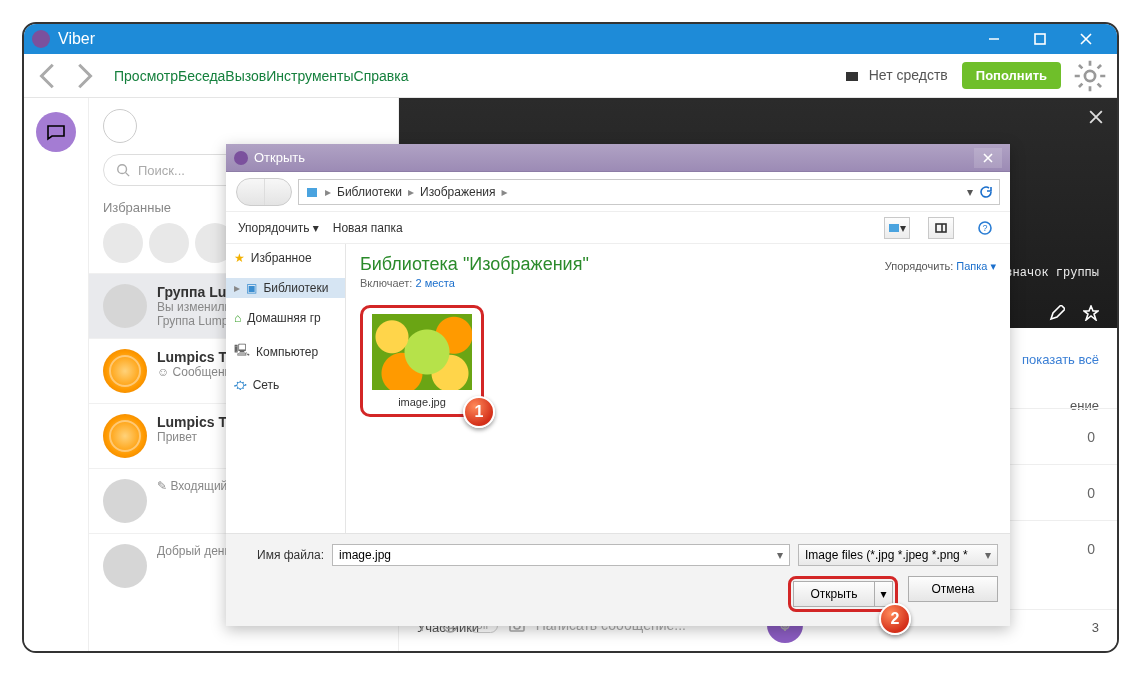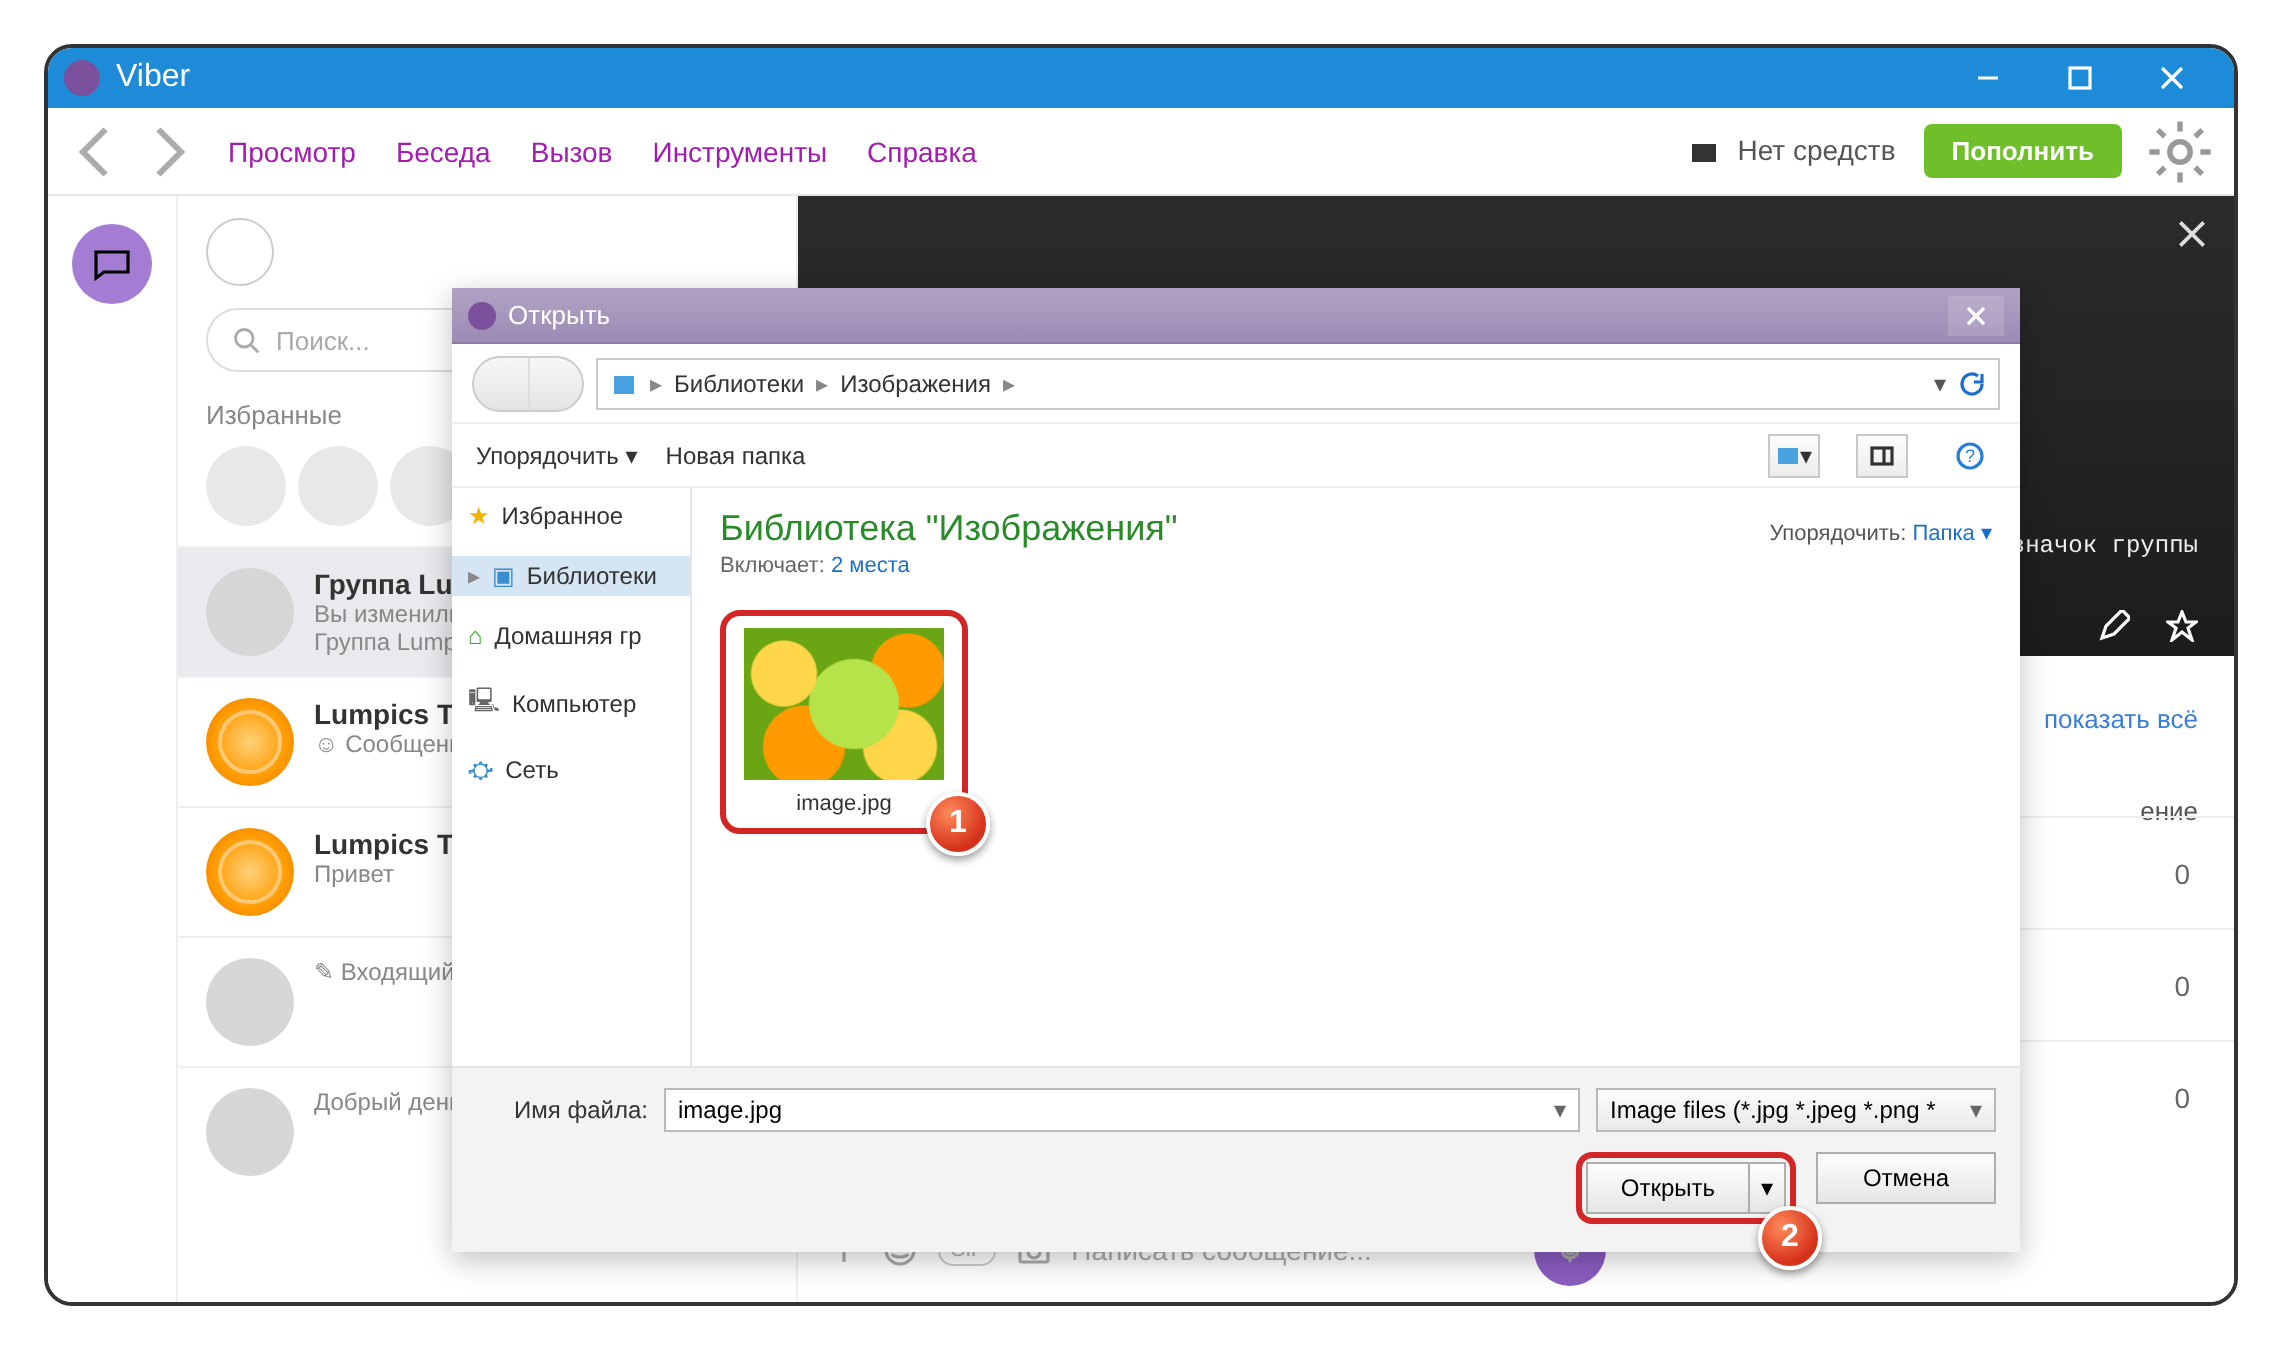--- a/index.html
+++ b/index.html
@@ -11,21 +11,21 @@
 
 .titlebar { height: 30px; background: #1e8bd8; display: flex; align-items: center; color: #fff; padding: 0 8px; }
 .titlebar .logo { width: 18px; height: 18px; border-radius: 50%; background: #7b519d; margin-right: 8px; }
 .titlebar .tspacer { flex: 1; }
 .winbtn { width: 46px; height: 30px; display: flex; align-items: center; justify-content: center; color: #fff; }
 .winbtn svg { width: 12px; height: 12px; }
 
 
 .toolbar { height: 44px; display: flex; align-items: center; border-bottom: 1px solid #e5e5e5; padding: 0 10px; gap: 4px; }
 .navbtn { width: 30px; height: 30px; display: flex; align-items: center; justify-content: center; color: #aaa; }
-.menus { display: flex; gap: 20px; margin-left: 12px; color: #a21caf; font-size: 14px; }
+.menus { display: flex; margin-left: 12px; color: #15803d; font-size: 14px; }
 .toolbar .sp { flex: 1; }
 .wallet { display: flex; align-items: flex-start; gap: 8px; color: #555; font-size: 14px; }
 .topup { background: #6fbf2a; color: #fff; border-radius: 4px; padding: 6px 14px; font-size: 13px; margin-left: 10px; font-weight: bold; }
 .gear { width: 34px; height: 34px; display: flex; align-items: center; justify-content: center; color: #999; margin-left: 8px; }
 
 
 .main { display: flex; height: calc(100% - 74px); position: relative; }
 .leftcol { width: 65px; background: #fff; border-right: 1px solid #eee; padding-top: 14px; display: flex; flex-direction: column; align-items: center; }
 .chaticon { width: 40px; height: 40px; border-radius: 50%; background: #a47cd3; display: flex; align-items: center; justify-content: center; }
 
@@ -269,20 +269,24 @@
             </svg>
         </div>
       </div>
       <div class="showall">показать всё</div>
       <div style="position:absolute; right:18px; top:300px; font-size:13px; color:#555;">ение</div>
       <div class="statrows">
         <div class="statrow">0</div>
         <div class="statrow">0</div>
         <div class="statrow">0</div>
       </div>
+      <div class="partic">
+        <span>Участники</span>
+        <span>3</span>
+      </div>
 
       <div class="composer">
         <svg width="18" height="18" viewBox="0 0 18 18">
             <path d="M9 3v12M3 9h12"></path>
           </svg>
         <svg width="18" height="18" viewBox="0 0 18 18">
             <circle cx="9" cy="9" r="7"></circle>
             <circle cx="6" cy="7" r=".5"></circle>
             <circle cx="12" cy="7" r=".5"></circle>
             <path d="M5 11c1 2 7 2 8 0"></path>

